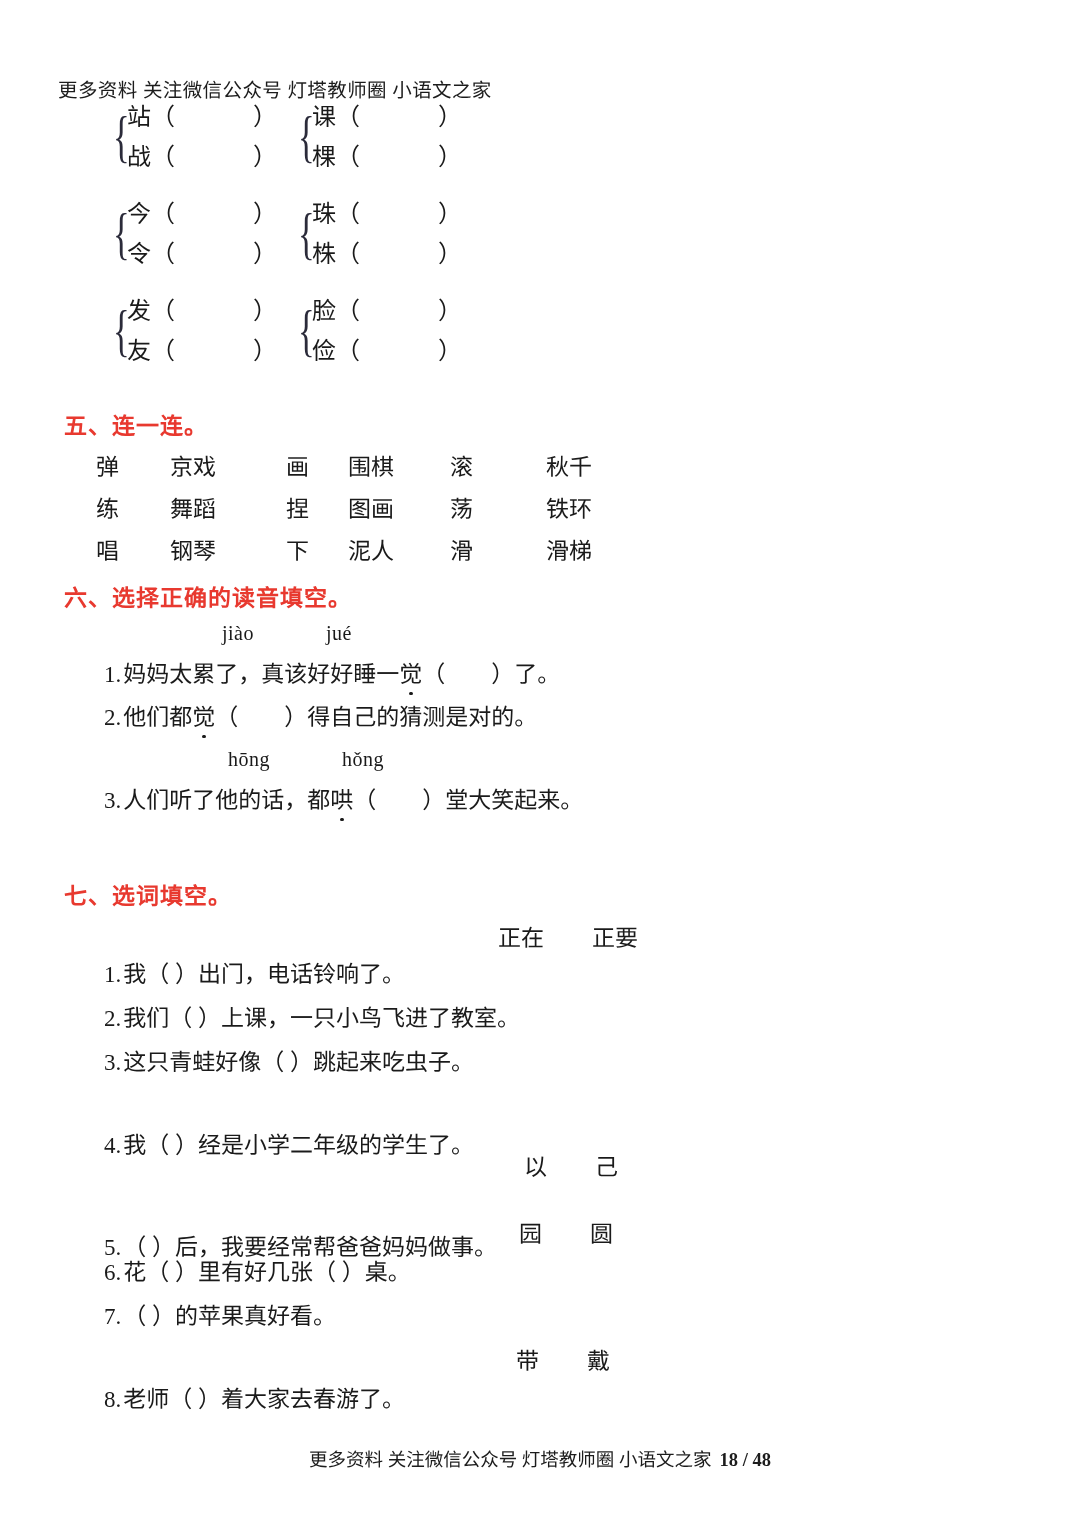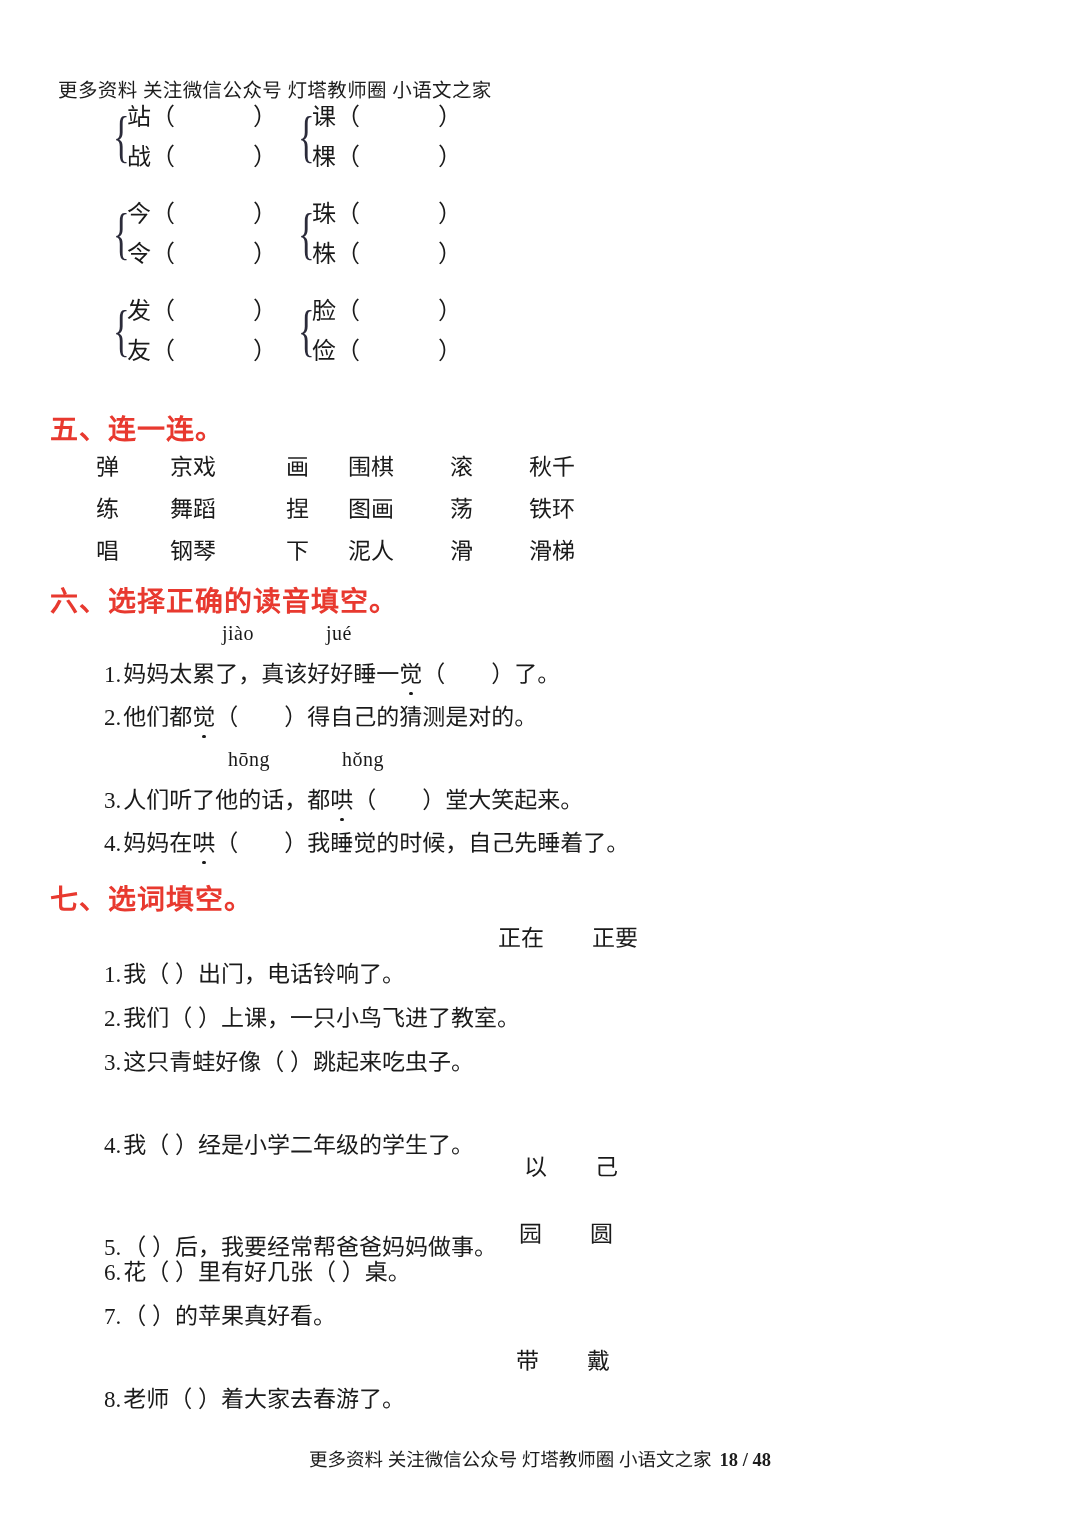--- a/index.html
+++ b/index.html
@@ -93,22 +93,22 @@
     color: #1a1a1a;
   }
   .brace-line .ch {
     font-family: "Liberation Serif", "DejaVu Serif", serif;
   }
   .gap-sm { display: inline-block; width: 78px; }
 
   
   .sec-title {
     position: absolute;
-    left: 50px;
-    font-size: 28px;
+    left: 64px;
+    font-size: 23px;
     font-weight: 600;
     letter-spacing: 1px;
     white-space: nowrap;
   }
 
   
   .match-block {
     position: absolute;
     left: 96px;
     top: 448px;
@@ -121,21 +121,21 @@
   }
   .match-cell {
     white-space: nowrap;
     text-align: center;
   }
   .mc-1 { width: 74px; text-align: left; }
   .mc-2 { width: 116px; text-align: left; }
   .mc-3 { width: 62px; text-align: left; }
   .mc-4 { width: 102px; text-align: left; }
   .mc-5 { width: 62px; text-align: left; }
-  .mc-6 { width: 80px; text-align: center; }
+  .mc-6 { width: 80px; text-align: right; }
 
   
   .pinyin-row {
     position: absolute;
     font-size: 20px;
     font-family: "Liberation Serif", "DejaVu Serif", serif;
     white-space: nowrap;
     letter-spacing: 0.5px;
   }
   .pinyin-row .opt2 { display: inline-block; margin-left: 72px; }
@@ -310,23 +310,20 @@
   </div>
 
   <div class="pinyin-row" style="left:228px; top:748px;">
     <span>hōng</span><span class="opt2">hǒng</span>
   </div>
 
   <div class="q-line" style="top:786px;">
     <span class="q-num">3.</span><span>人们听了他的话，都</span><span class="dotted">哄</span><span class="blank-paren">（        ）</span><span>堂大笑起来。</span>
   </div>
 
-  <div class="q-line" style="top:829px;">
-    <span class="q-num">4.</span><span>妈妈在</span><span class="dotted">哄</span><span class="blank-paren">（        ）</span><span>我睡觉的时候，自己先睡着了。</span>
-  </div>
 
   <div class="sec-title" style="top: 877px; color: rgb(232, 57, 47);">七、选词填空。</div>
 
   <div class="choice-hint" style="left:498px; top:919px;">
     <span>正在</span><span class="opt-b">正要</span>
   </div>
 
   <div class="q-line" style="top:960px;">
     <span class="q-num">1.</span><span>我（      ）出门，电话铃响了。</span>
   </div>

